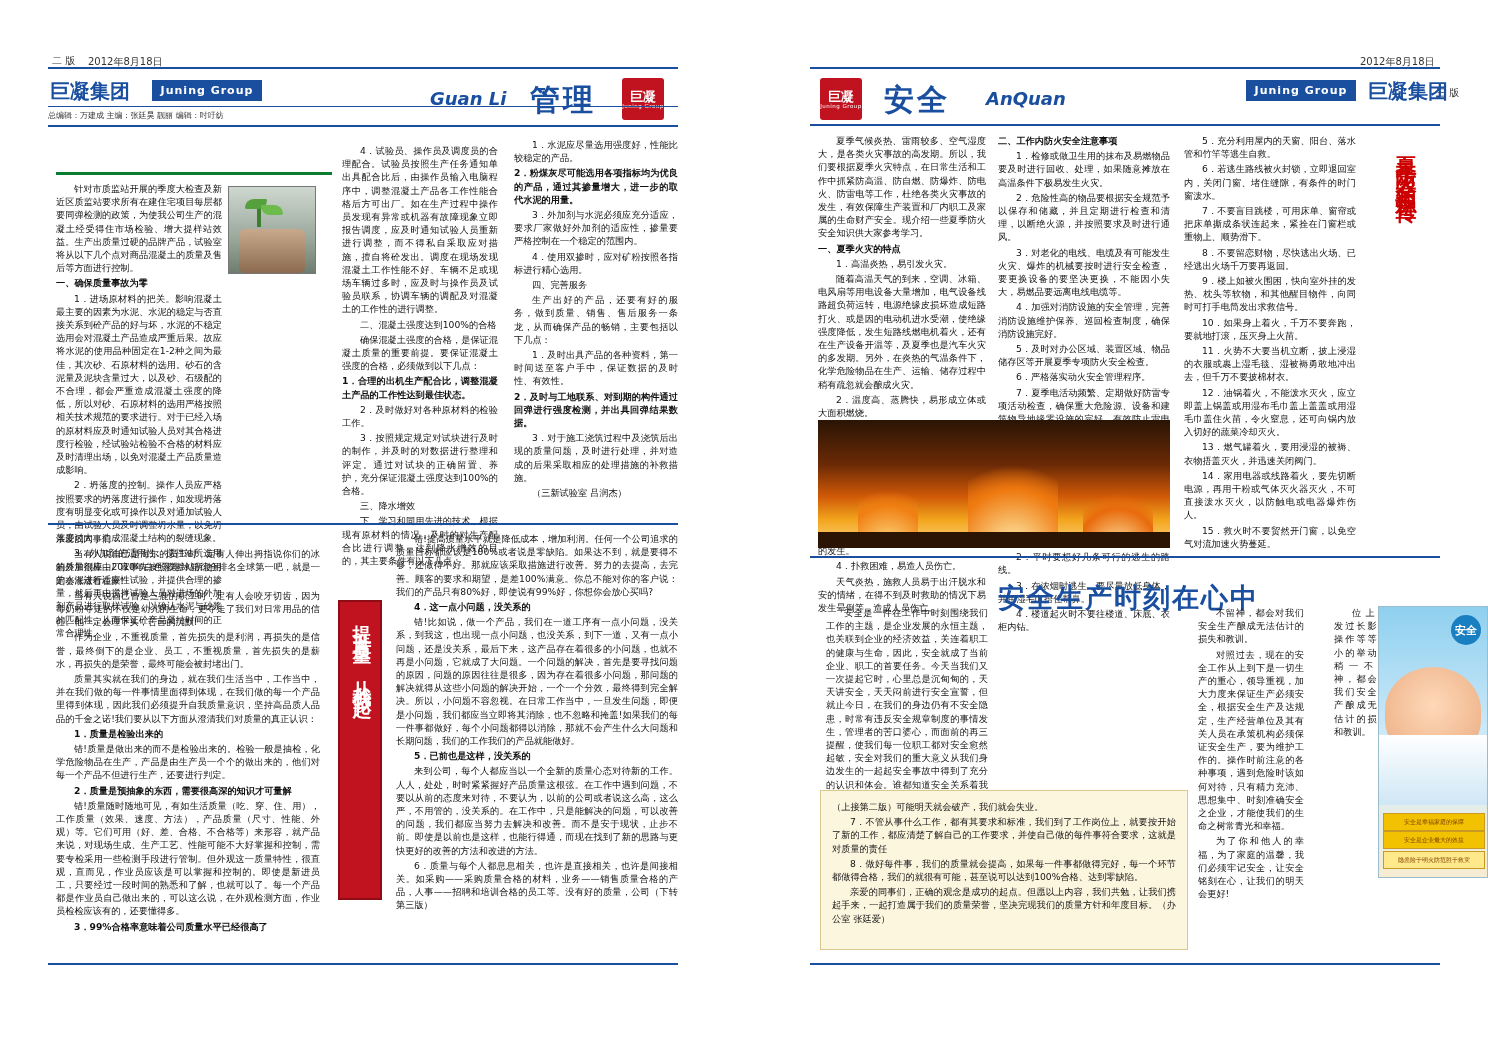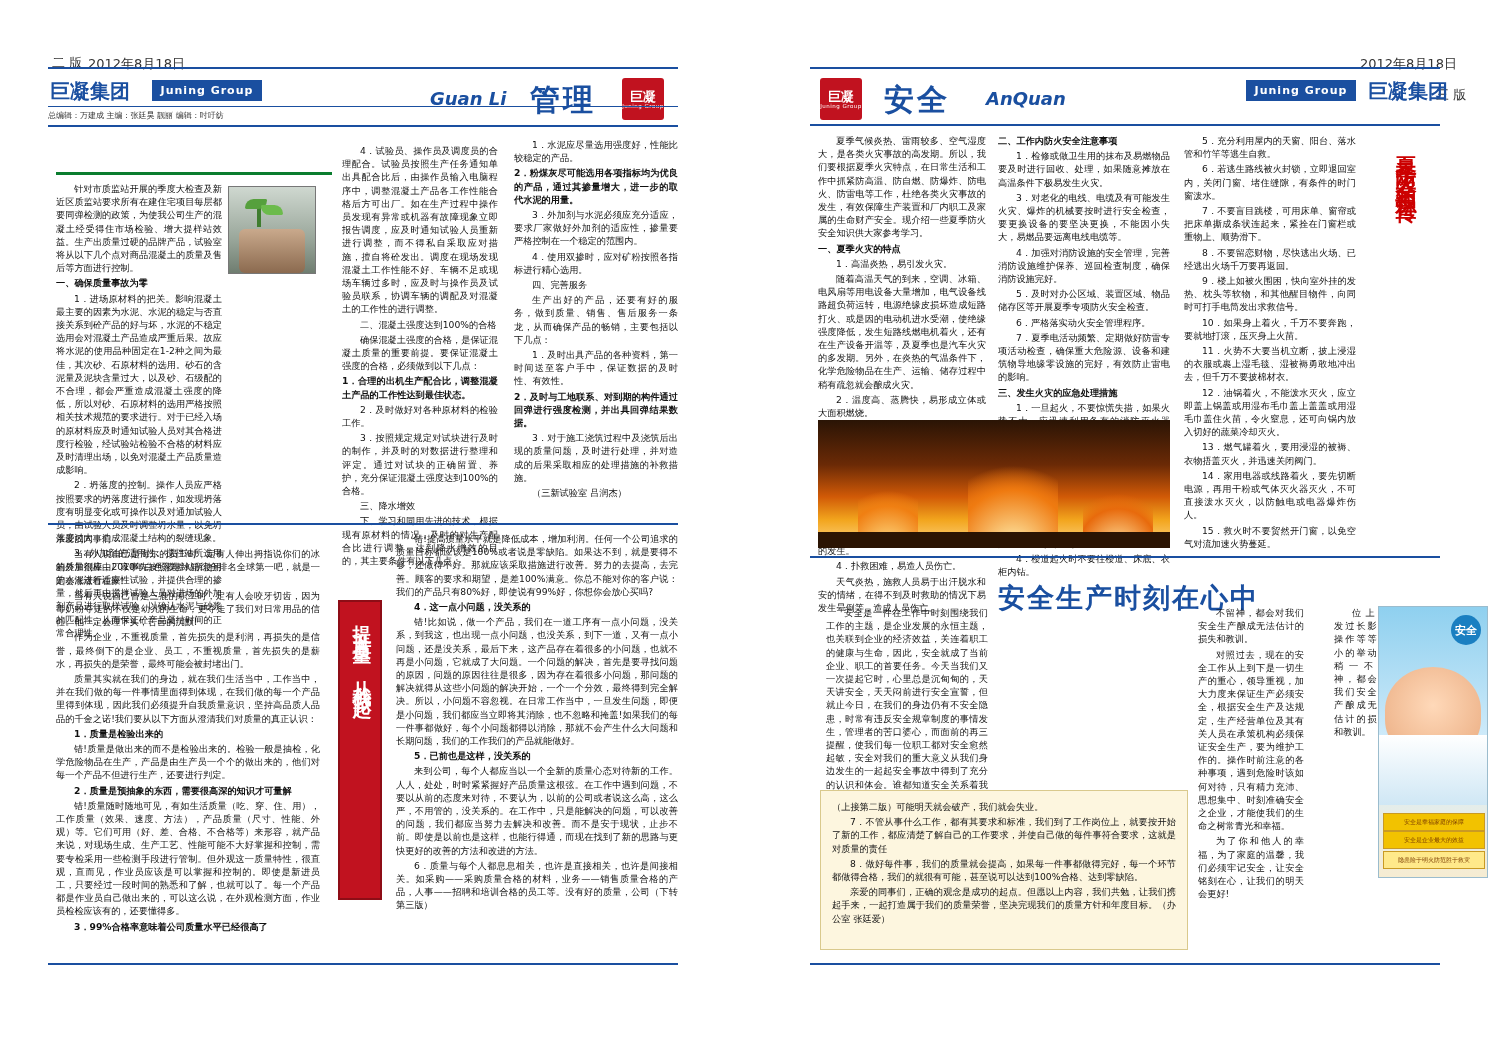--- a/index.html
+++ b/index.html
@@ -4,21 +4,21 @@
 <style>
   html,body{margin:0;padding:0;background:#e8e8e8;}
   body{font-family:"DejaVu Sans","Liberation Sans",sans-serif;}
   #page{position:relative;width:1488px;height:1047px;background:#fff;overflow:hidden;}
   .pg{position:absolute;top:0;height:1047px;background:#fff;}
   #left{left:0;width:690px;}
   #right{left:798px;width:690px;}
   #spine{position:absolute;left:690px;top:0;width:108px;height:1047px;background:#fff;}
 
   
-  .hdr-date{position:absolute;font-size:13px;color:#333;}
+  .hdr-date{position:absolute;font-size:10px;color:#333;}
   .rule{position:absolute;background:#1a4fa0;}
   .logo-box{position:absolute;border:1px solid #1a4fa0;color:#fff;background:#1a4fa0;font-weight:bold;
             display:flex;align-items:center;justify-content:center;letter-spacing:1px;}
   .masthead{position:absolute;font-weight:bold;color:#1a4fa0;}
 
   
   .col{position:absolute;font-size:9.2px;line-height:13.2px;color:#111;text-align:justify;
        writing-mode:horizontal-tb;}
   .col p{margin:0 0 2px 0;text-indent:18px;}
   .col p.noind{text-indent:0;}
@@ -196,20 +196,21 @@
       <p>炎热天气易形成强烈的对流天气，增大了火灾发展蔓延的速度。夏季昼间闷热、高温炎热，降水少、蒸发大，下少物燥、燃点降低，遇明火易发生燃烧，在辐射热的作用下火势会同时烟延燃蔓延，形成立体或大面积火灾。</p>
       <p>3．易发生雷击火灾。</p>
       <p>炎热季节雷雨天气较多，打雷产生的雷电电易引发雷灾，可燃气、森林等火灾的发生。</p>
       <p>4．扑救困难，易造人员伤亡。</p>
       <p>天气炎热，施救人员易于出汗脱水和安的情绪，在得不到及时救助的情况下易发生晕倒等，造成人员伤亡。</p>
     </div>
 
     <div class="col" style="left:200px;top:134px;width:172px;">
       <p class="sec-title noind">二、工作内防火安全注意事项</p>
       <p>1．检修或做卫生用的抹布及易燃物品要及时进行回收、处理，如果随意摊放在高温条件下极易发生火灾。</p>
+      <p>2．危险性高的物品要根据安全规范予以保存和储藏，并且定期进行检查和清理，以断绝火源，并按照要求及时进行通风。</p>
       <p>3．对老化的电线、电缆及有可能发生火灾、爆炸的机械要按时进行安全检查，要更换设备的要坚决更换，不能因小失大，易燃品要远离电线电缆等。</p>
       <p>4．加强对消防设施的安全管理，完善消防设施维护保养、巡回检查制度，确保消防设施完好。</p>
       <p>5．及时对办公区域、装置区域、物品储存区等开展夏季专项防火安全检查。</p>
       <p>6．严格落实动火安全管理程序。</p>
       <p>7．夏季电活动频繁、定期做好防雷专项活动检查，确保重大危险源、设备和建筑物导地缘零设施的完好，有效防止雷电的影响。</p>
       <p class="sec-title noind">三、发生火灾的应急处理措施</p>
       <p>1．一旦起火，不要惊慌失措，如果火势不大，应迅速利用备有的消防灭火器材，采取有效措施控制和扑救火灾。若火势较大应迅速拨打火警电话119，接警时要讲清楚详细地址、起火部位、着火物质、火势大小、报警人姓名，并派人到路口迎候消防车。</p>
       <p>2．平时要想好几条可行的逃生的路线。</p>
       <p>3．在浓烟时逃生，要尽量放低身体，并用湿毛巾捂住帮鼻。</p>
       <p>4．楼道起火时不要往楼道、床底、衣柜内钻。</p>

